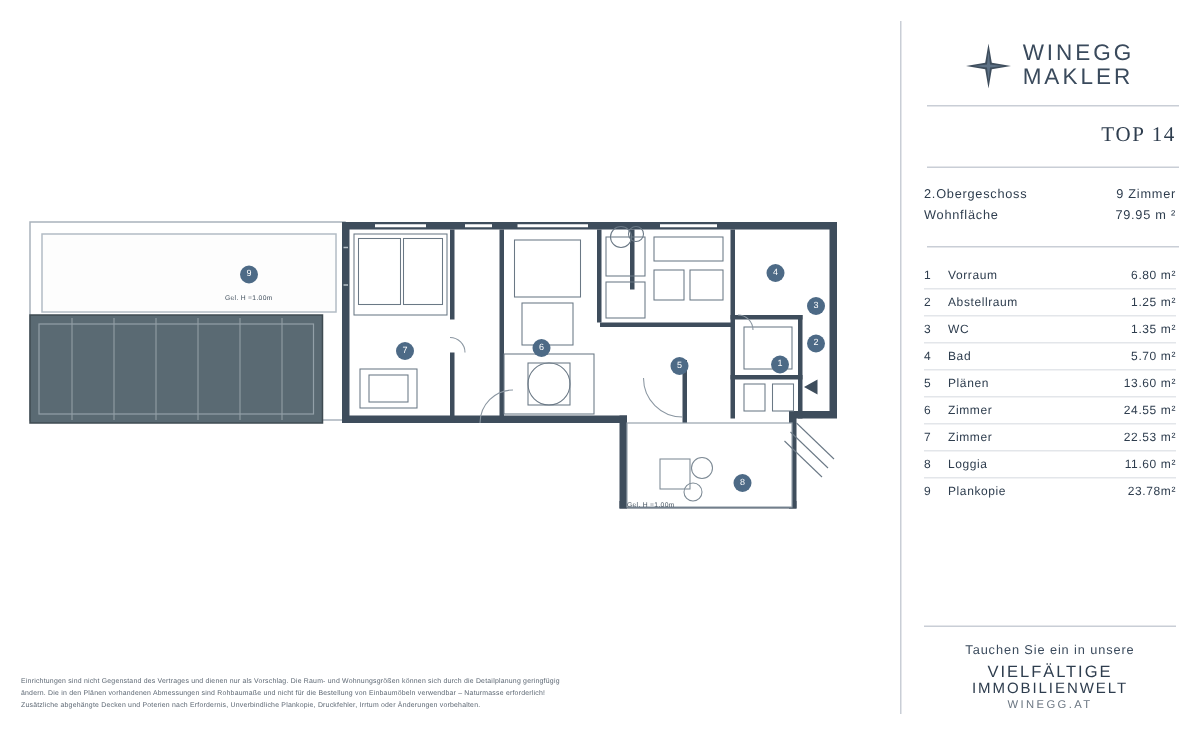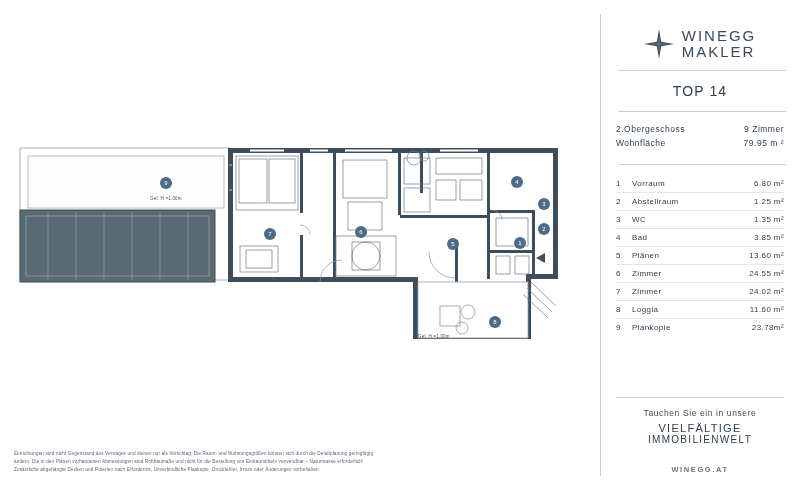--- a/index.html
+++ b/index.html
@@ -31,22 +31,22 @@
     font-size:15px; letter-spacing:2.0px; color:#3a4a5c; font-weight:400;
   }
   .addr {
     margin-top:20px; font-size:8.5px; letter-spacing:0.8px; color:#3a4a5c;
     text-align:center; width:100%;
   }
   .hr {
     width:168px; height:1px; background:#c9ced6; margin:10px auto 0 auto;
   }
   .top-title {
-    width:168px; text-align:center; font-size:14px; letter-spacing:1.1px;
-    color:#2e3d4e; margin-top:12px; font-weight:400;
+    width:168px; text-align:right; font-size:14px; letter-spacing:1.1px;
+    color:#2e3d4e; margin-top:12px; font-weight:400;font-family:Liberation Serif, serif;
   }
   .hr2 { width:168px; height:1px; background:#c9ced6; margin:12px auto 0 auto; }
 
   .meta { width:168px; margin-top:12px; font-size:8.5px; letter-spacing:0.5px; }
   .meta-row { display:flex; justify-content:space-between; margin-bottom:4px;gap:36px; }
   .meta-left { color:#2e3d4e; }
   .meta-right { color:#2e3d4e; }
 
   .hr3 { width:168px; height:1px; background:#c9ced6; margin:12px auto 0 auto; }
 
@@ -61,21 +61,21 @@
   .room-area { color:#2e3d4e; text-align:center; }
 
   .footer-block {
     position:absolute; left:600px; width:200px; bottom:16px;
     text-align:center;
   }
   .foot-hr { width:168px; height:1px; background:#c9ced6; margin:0 auto 10px auto; }
   .foot-1 { font-size:8.5px; letter-spacing:0.6px; color:#3a4a5c; }
   .foot-2 { font-size:11px; letter-spacing:1.3px; color:#2e3d4e; margin-top:4px; }
   .foot-3 { font-size:10px; letter-spacing:1.3px; color:#2e3d4e; }
-  .foot-4 { font-size:7.5px; letter-spacing:1.6px; color:#6b7682; margin-top:20px;font-weight:bold; }
+  .foot-4 { font-size:7.5px; letter-spacing:1.6px; color:#6b7682; margin-top:0; }
 
   
   .plan-area { position:absolute; left:0; top:0; width:600px; height:490px; }
 
   .disclaimer {
     position:absolute; left:14px; bottom:16px; width:360px;
     font-size:4.6px; line-height:1.75; color:#5b6672; letter-spacing:0.15px;
   }
 
   .tag {
@@ -267,36 +267,36 @@
         <span class="room-area">1.25 m²</span>
       </div>
       <div class="room-row">
         <span class="room-no">3</span>
         <span class="room-name">WC</span>
         <span class="room-area">1.35 m²</span>
       </div>
       <div class="room-row">
         <span class="room-no">4</span>
         <span class="room-name">Bad</span>
-        <span class="room-area">3.85 m²</span>
+        <span class="room-area">5.70 m²</span>
       </div>
       <div class="room-row">
         <span class="room-no">5</span>
         <span class="room-name">Plänen</span>
         <span class="room-area">13.60 m²</span>
       </div>
       <div class="room-row">
         <span class="room-no">6</span>
         <span class="room-name">Zimmer</span>
         <span class="room-area">24.55 m²</span>
       </div>
       <div class="room-row">
         <span class="room-no">7</span>
         <span class="room-name">Zimmer</span>
-        <span class="room-area">24.02 m²</span>
+        <span class="room-area">22.53 m²</span>
       </div>
       <div class="room-row">
         <span class="room-no">8</span>
         <span class="room-name">Loggia</span>
         <span class="room-area">11.60 m²</span>
       </div>
       <div class="room-row">
         <span class="room-no">9</span>
         <span class="room-name">Plankopie</span>
         <span class="room-area">23.78m²</span>

